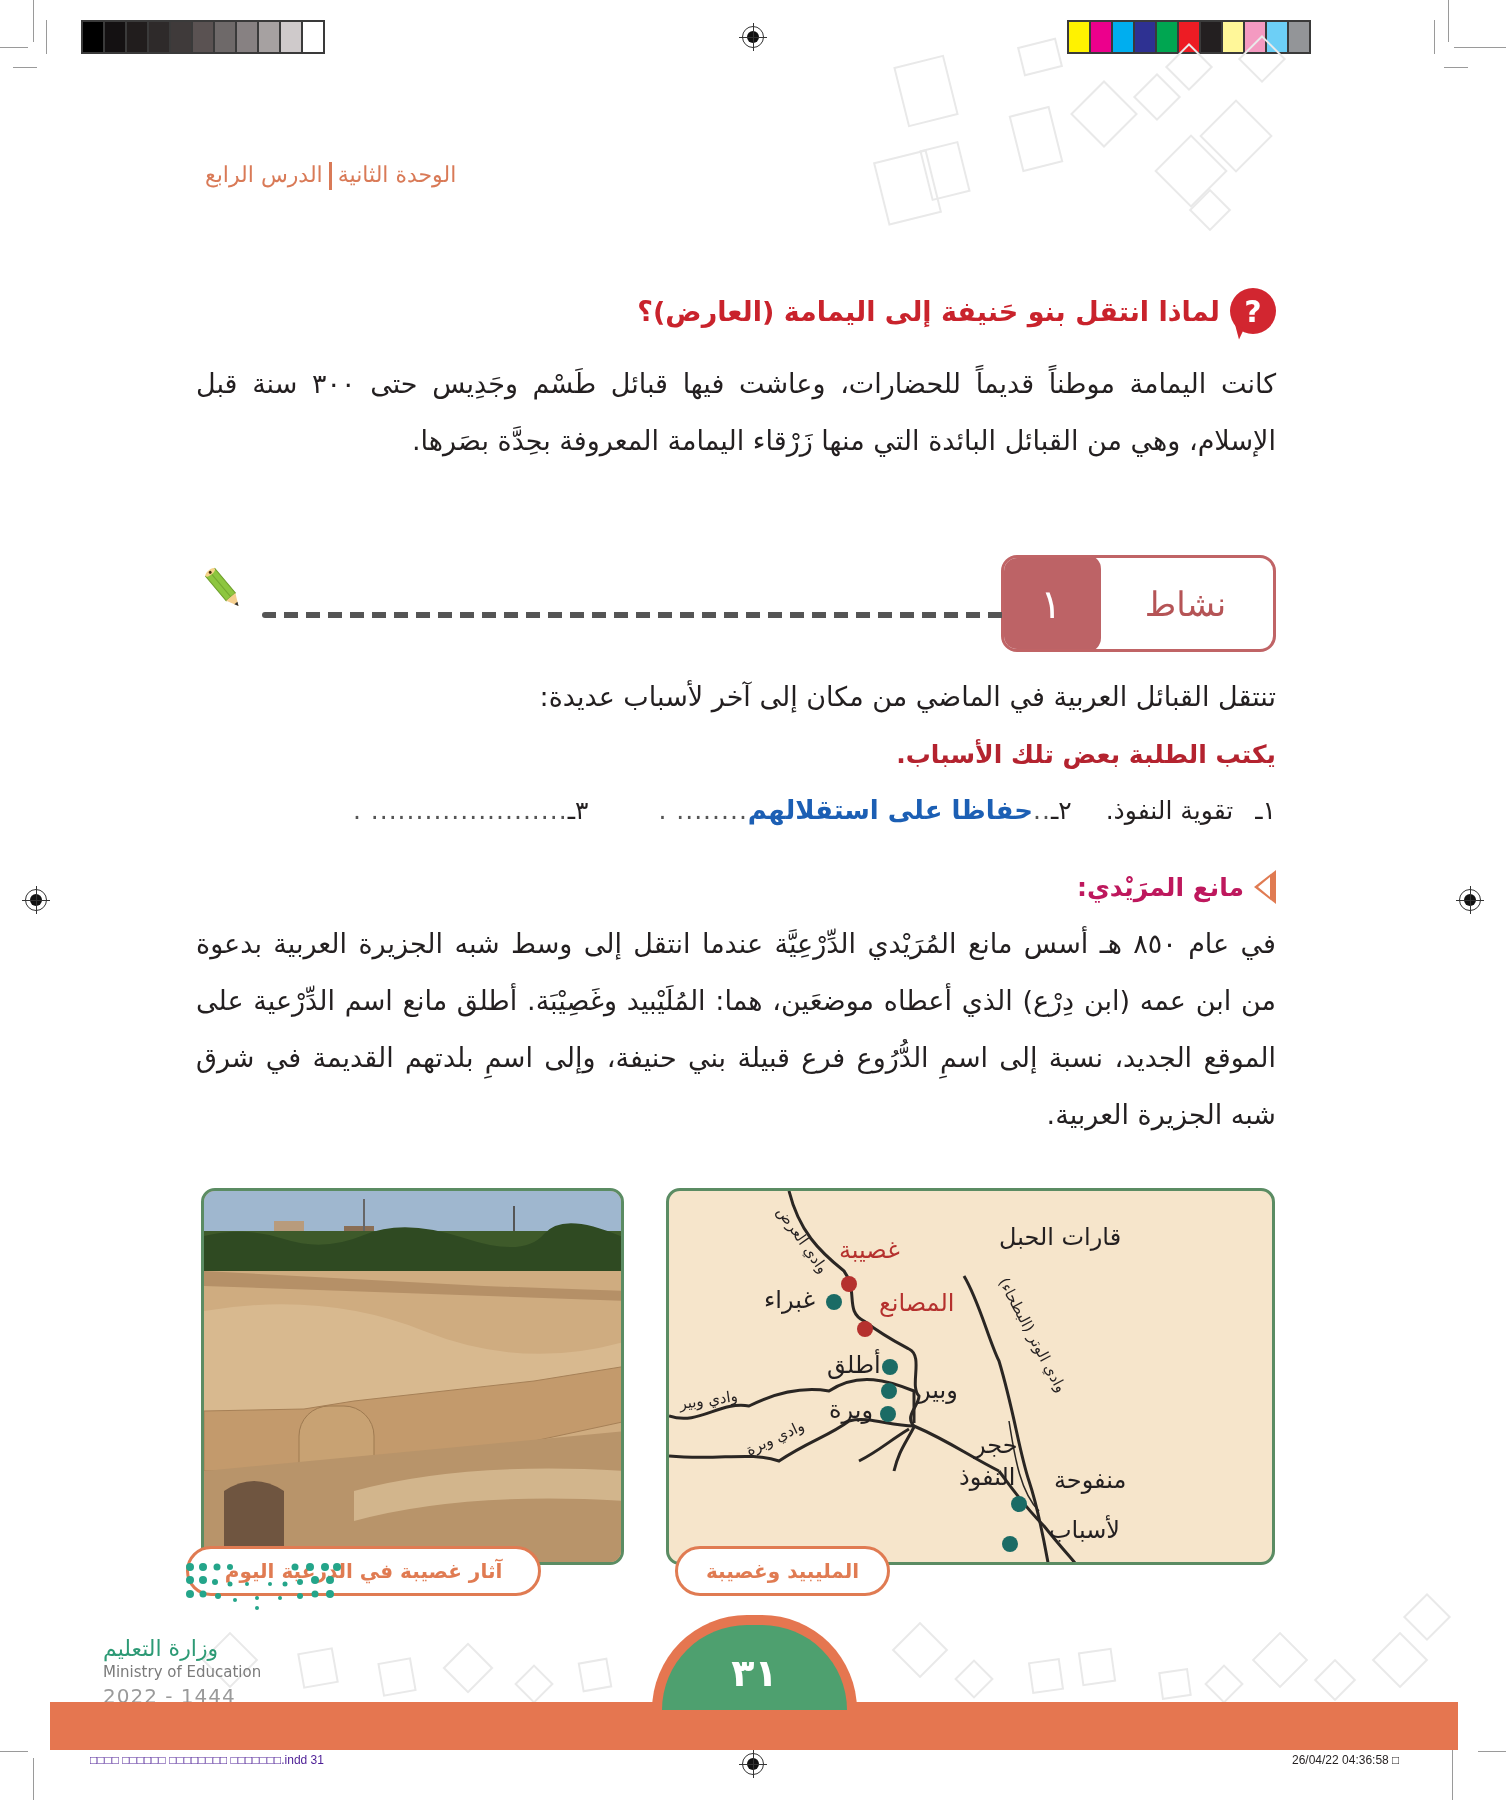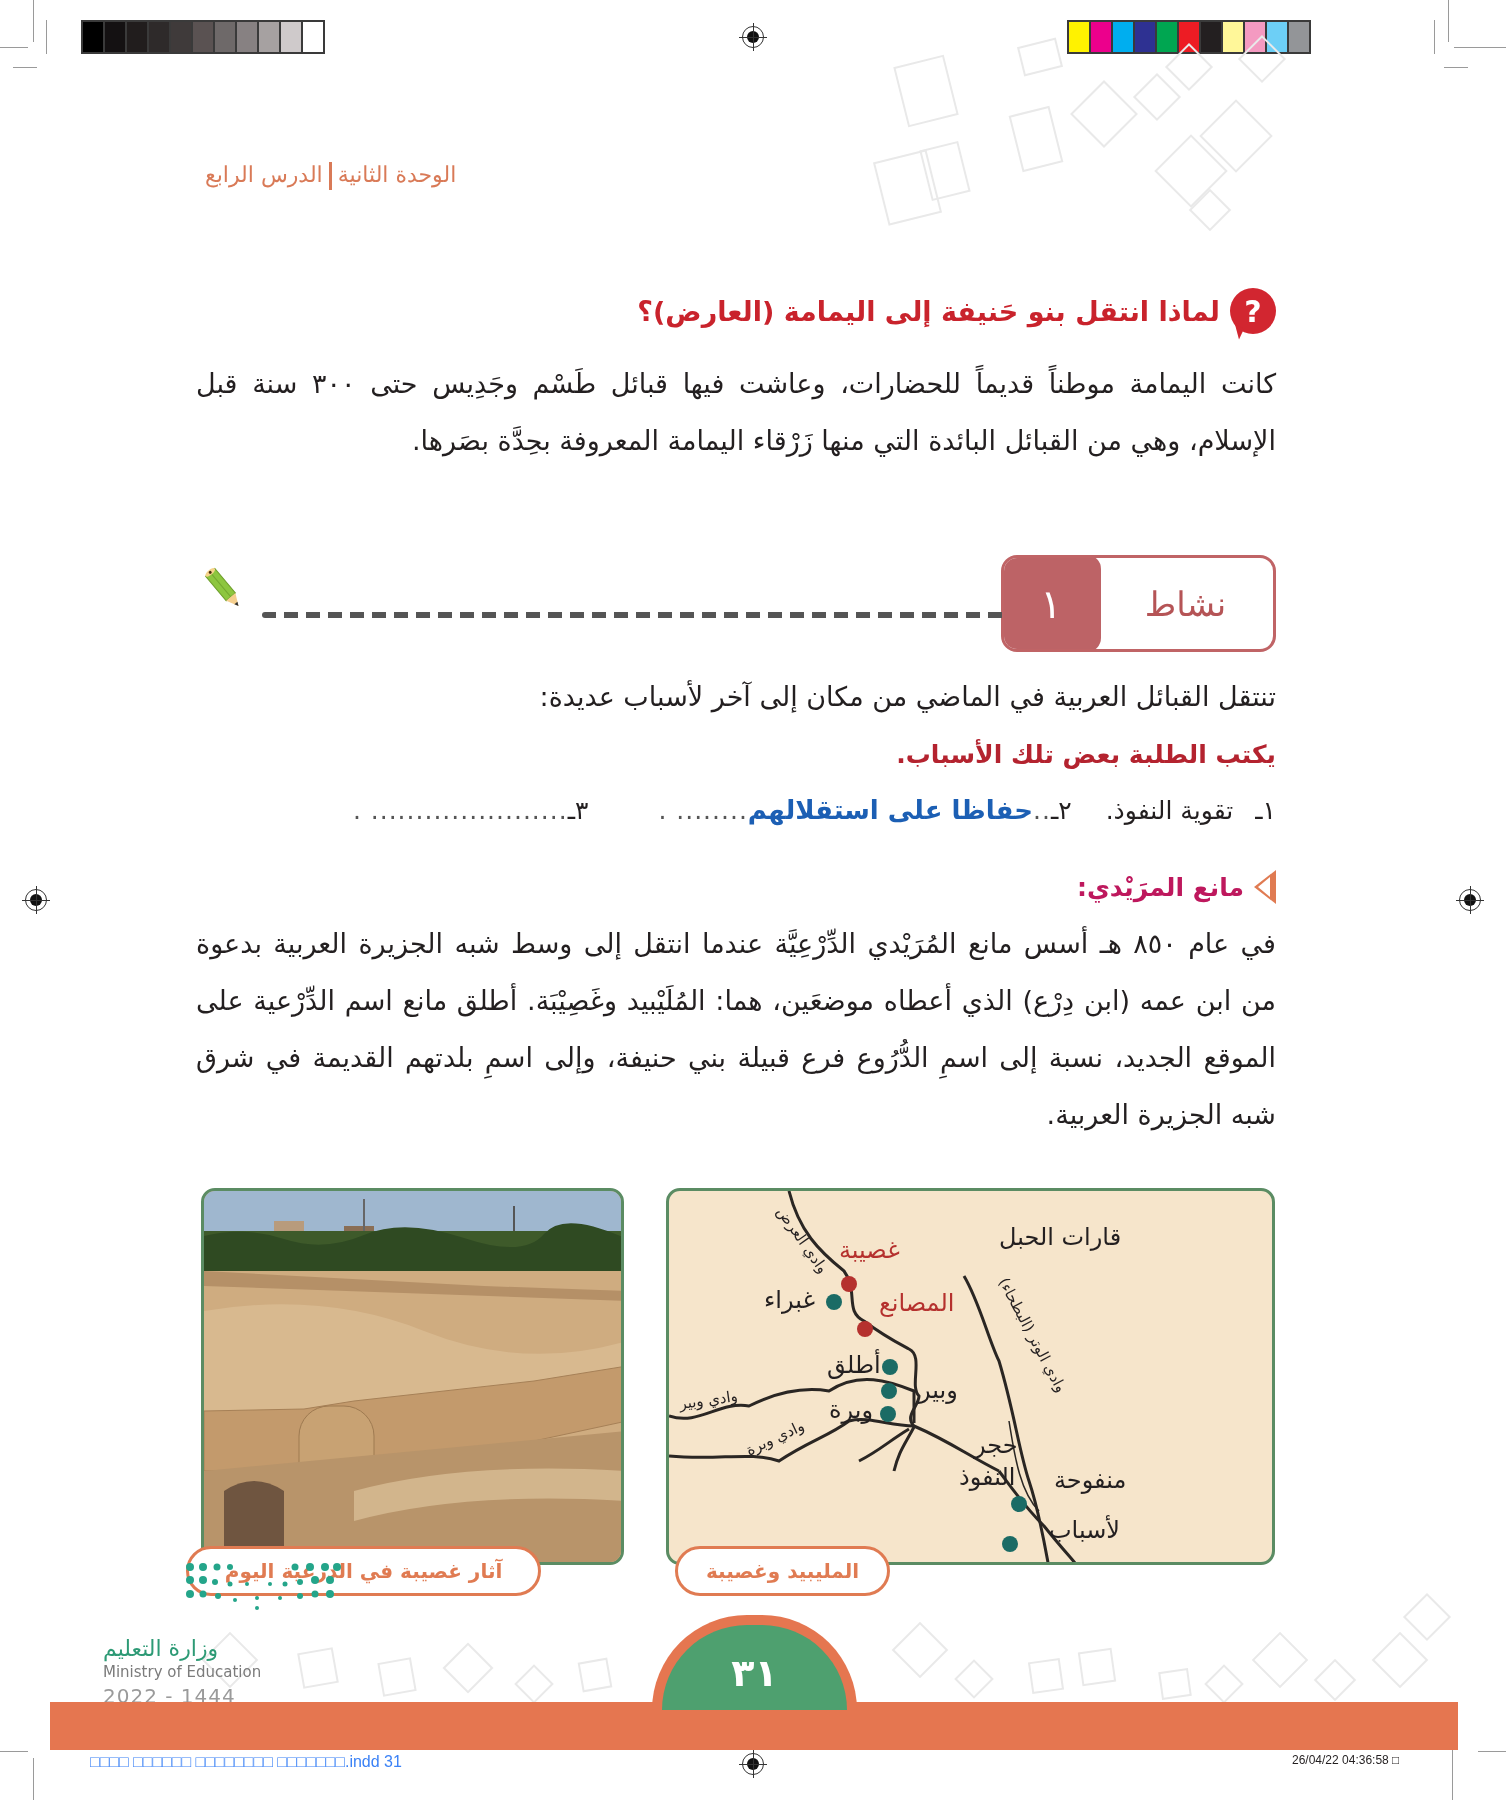--- a/index.html
+++ b/index.html
@@ -61,21 +61,21 @@
   .dot.red { background: #b5312e; }
 
   
   .moe-dots { position: absolute; left: 185px; top: 1562px; width: 160px; height: 50px; }
   .moe-ar { position: absolute; left: 103px; top: 1636px; font-size: 22px; color: #2d9a75; direction: rtl; }
   .moe-en { position: absolute; left: 103px; top: 1663px; font-size: 15px; color: #7b7b7b; }
   .moe-yr { position: absolute; left: 103px; top: 1684px; font-size: 20px; color: #9a9a9a; letter-spacing: 1px; }
   .footer-bar { position: absolute; left: 50px; top: 1702px; width: 1408px; height: 48px; background: #e57650; }
   .page-dome { position: absolute; left: 652px; top: 1615px; width: 205px; height: 95px; background: #e57650; border-radius: 102px 102px 0 0; }
   .page-dome-inner { position: absolute; left: 662px; top: 1625px; width: 185px; height: 85px; background: #4ea06f; border-radius: 92px 92px 0 0; display: flex; align-items: center; justify-content: center; color: #fff; font-size: 38px; font-weight: bold; padding-top: 10px; }
-  .slug-left { position: absolute; left: 90px; top: 1753px; font-family: "Liberation Sans", sans-serif; font-size: 16px; color: #3b82f6; }
+  .slug-left { position: absolute; left: 90px; top: 1753px; font-family: "Liberation Sans", sans-serif; font-size: 12px; color: #4c1d95; }
   .slug-right { position: absolute; left: 1292px; top: 1753px; font-family: "Liberation Sans", sans-serif; font-size: 12px; color: #231f20; }
 </style>
 </head>
 <body>
 
 <div class="crop" style="left:0;top:47px;width:28px;height:1px;"></div>
 <div class="crop" style="left:13px;top:67px;width:24px;height:1px;"></div>
 <div class="crop" style="left:33px;top:0;width:1px;height:42px;"></div>
 <div class="crop" style="left:46px;top:20px;width:1px;height:34px;"></div>
 <div class="crop" style="left:1454px;top:47px;width:52px;height:1px;"></div>

